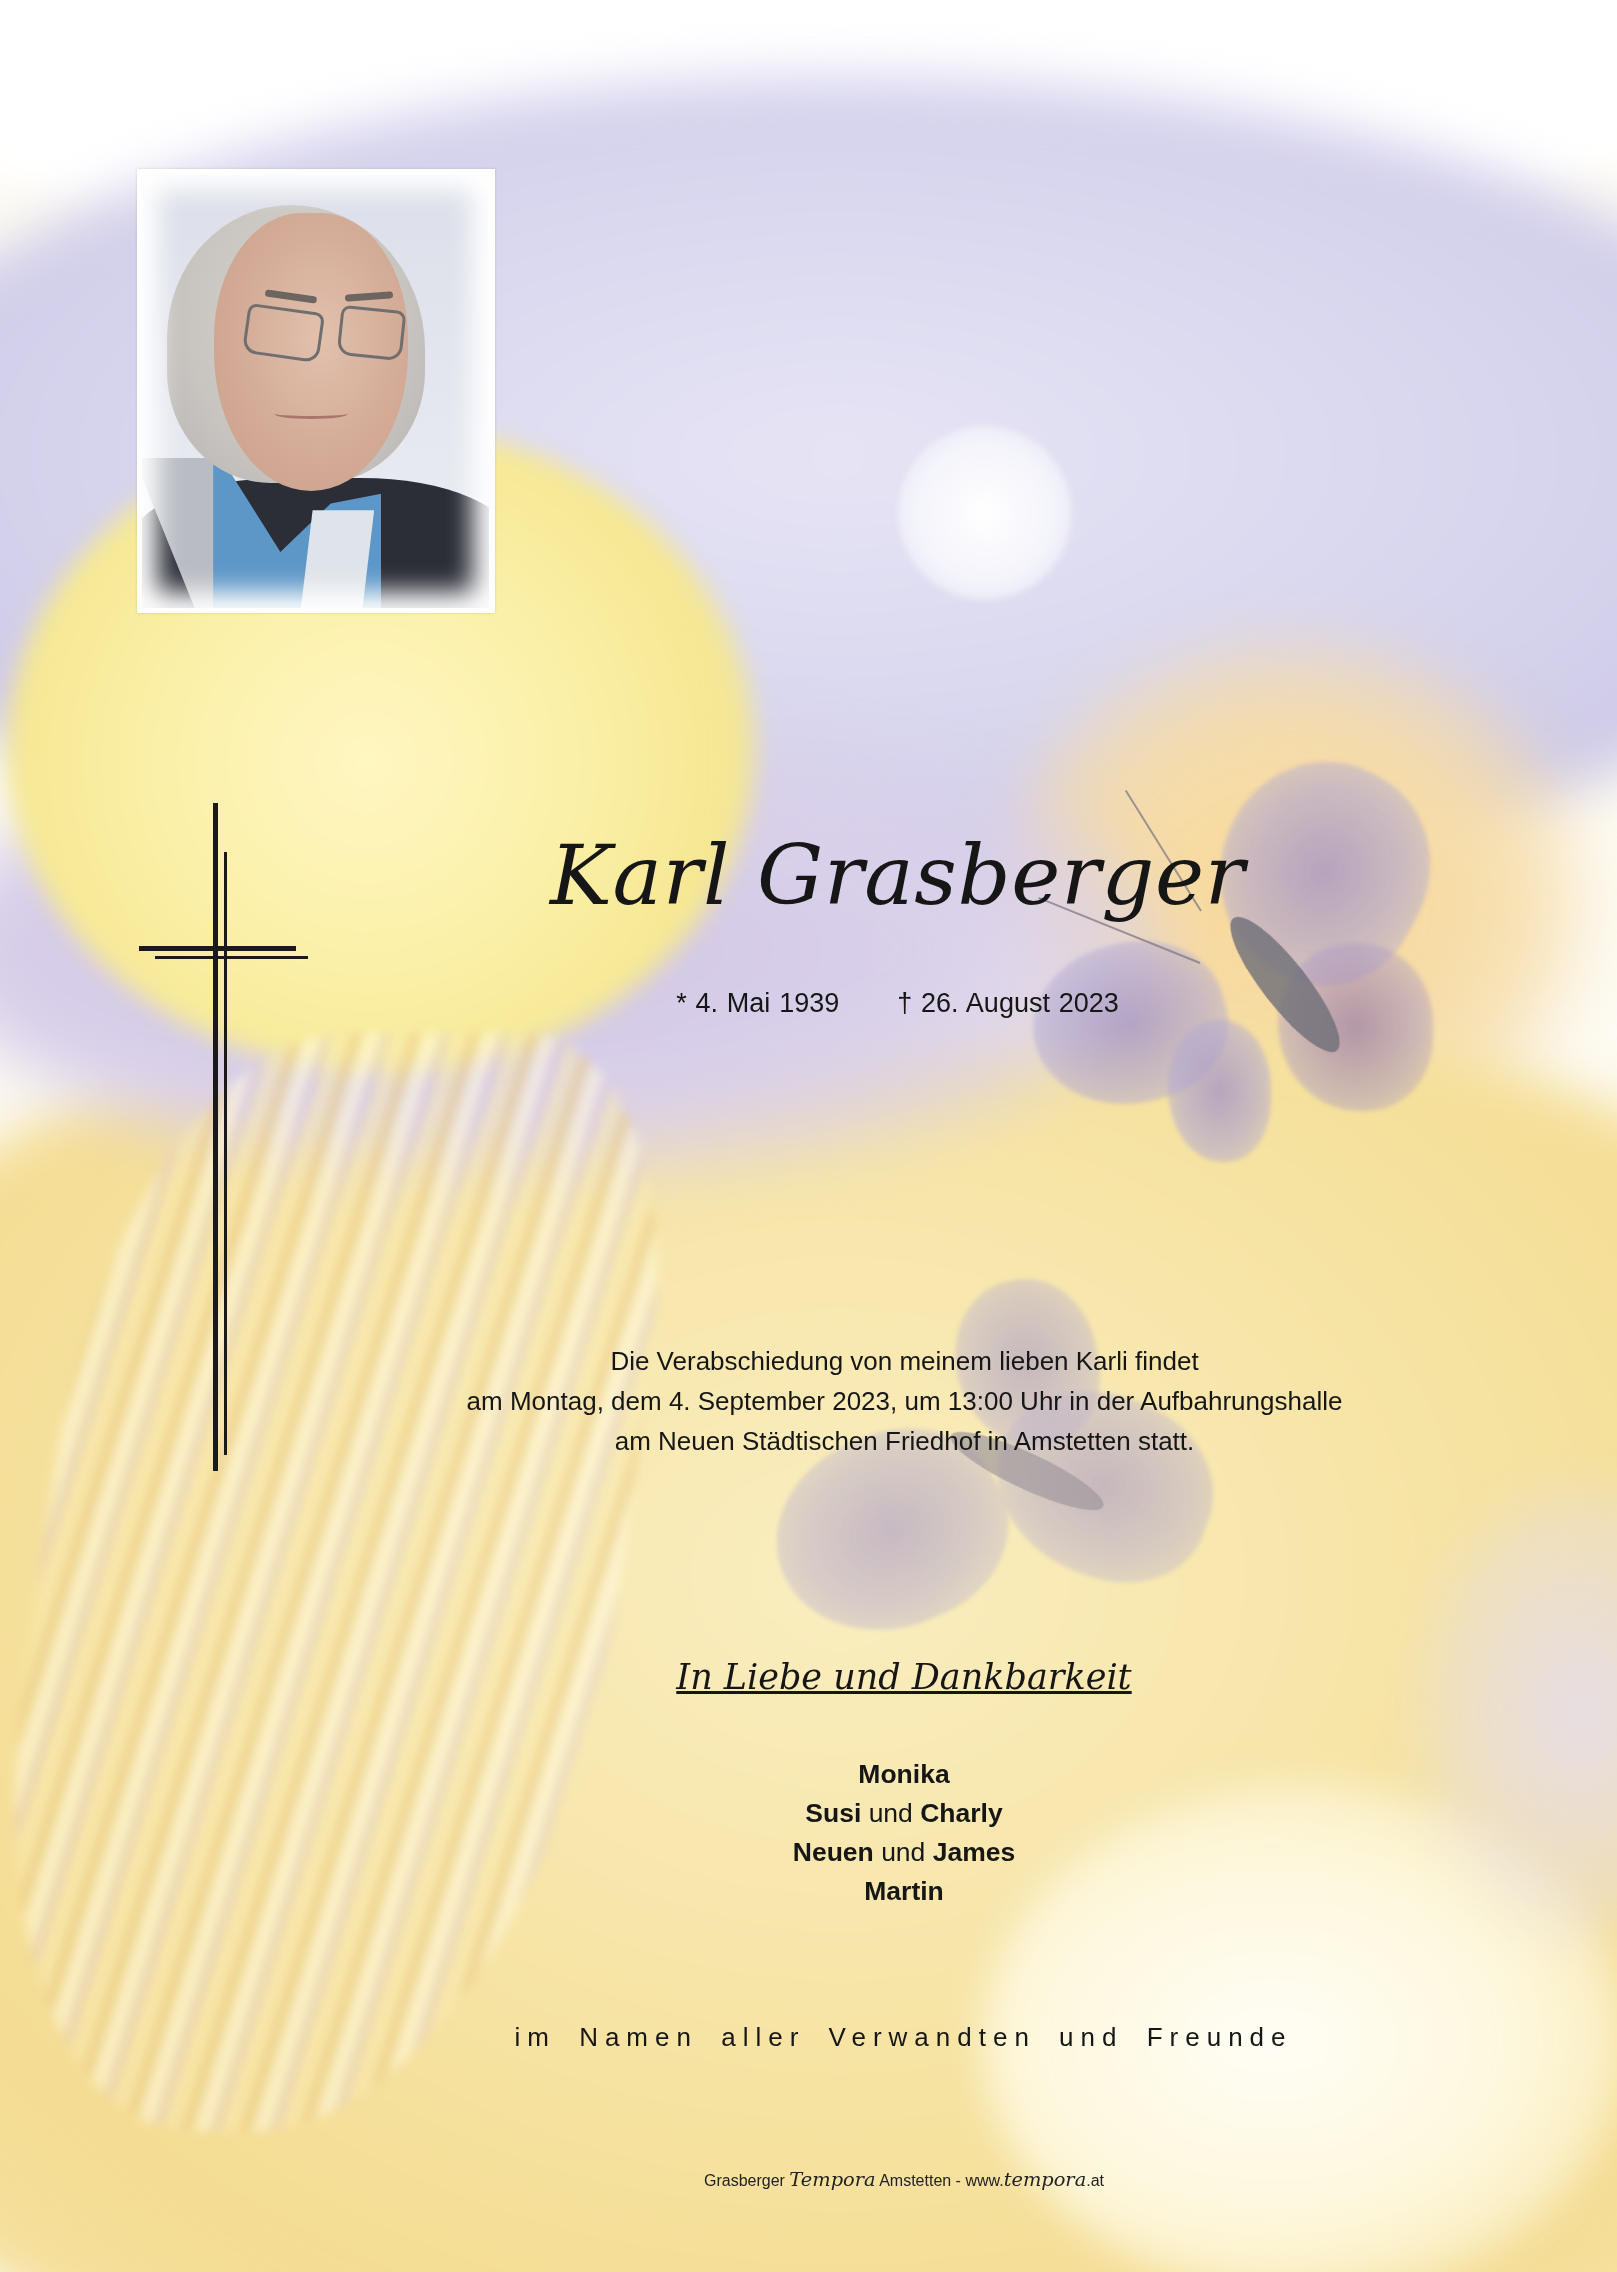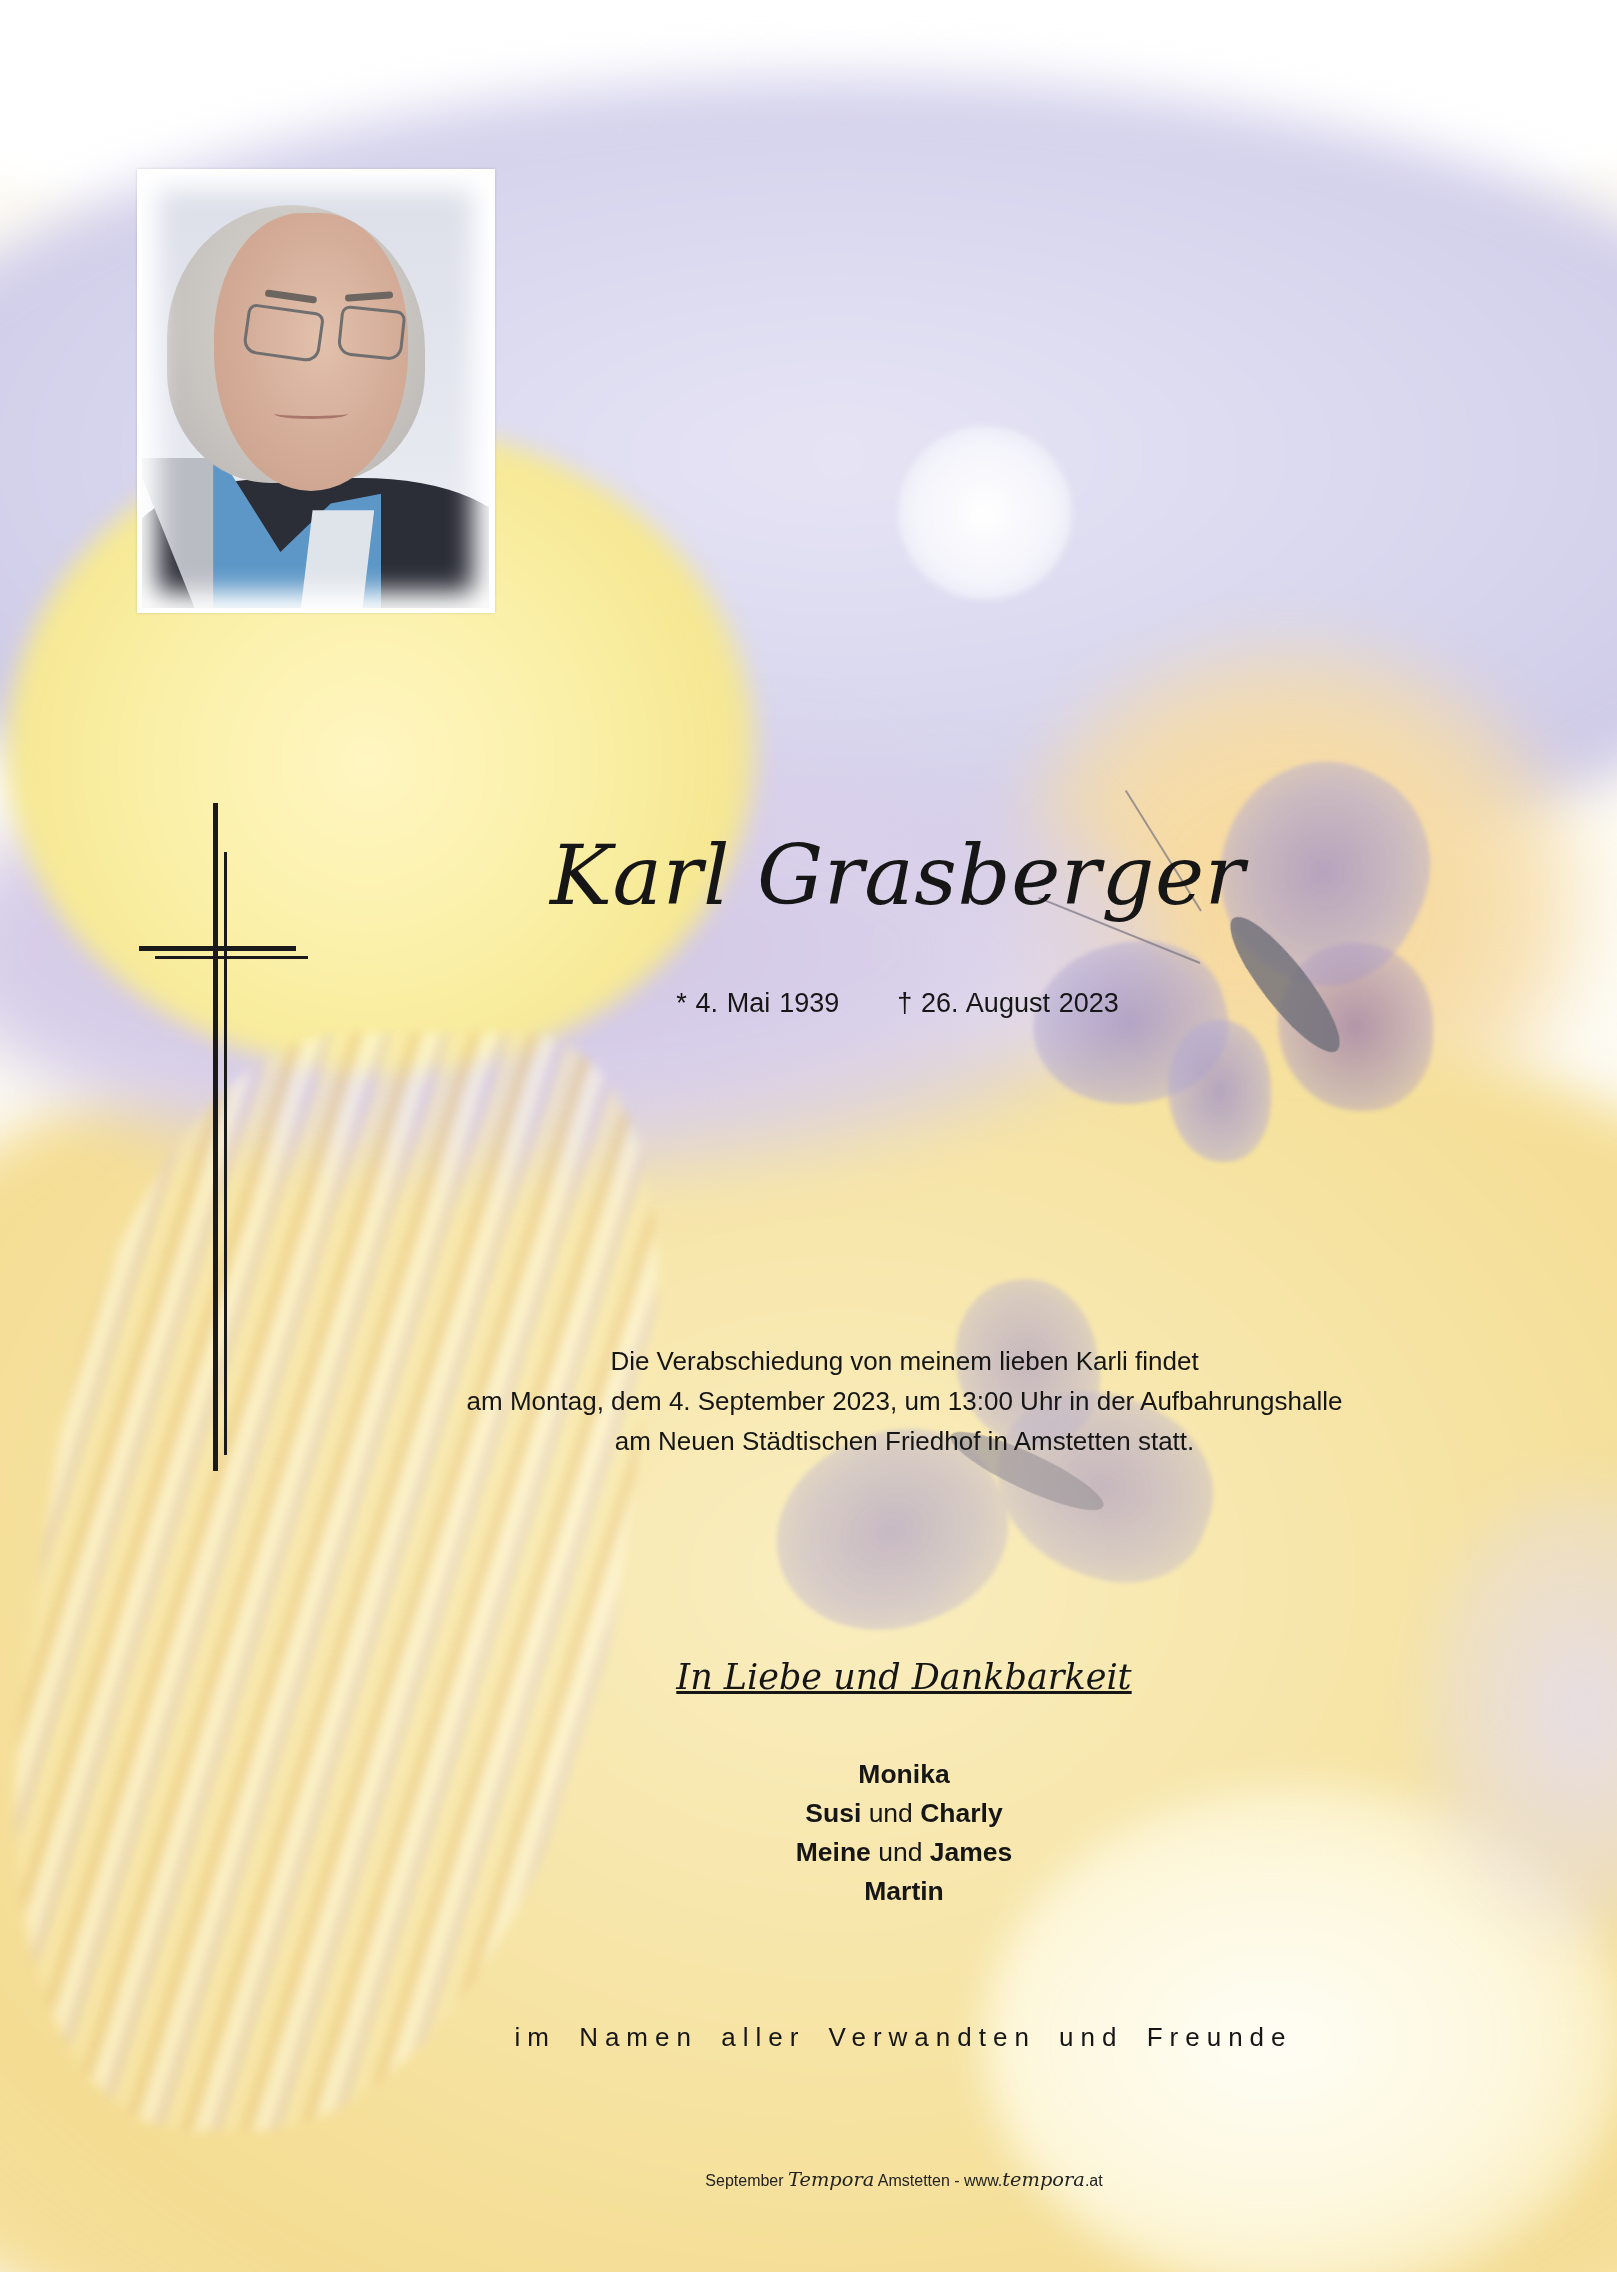--- a/index.html
+++ b/index.html
@@ -131,26 +131,26 @@
     <div>Die Verabschiedung von meinem lieben Karli findet</div>
     <div>am Montag, dem 4. September 2023, um 13:00 Uhr in der Aufbahrungshalle</div>
     <div>am Neuen Städtischen Friedhof in Amstetten statt.</div>
   </div>
 
   <div class="txt script thanks">In Liebe und Dankbarkeit</div>
 
   <div class="txt sans family">
     <div><b>Monika</b></div>
     <div><b>Susi</b> <span class="und">und</span> <b>Charly</b></div>
-    <div><b>Meine</b> <span class="und">und</span> <b>James</b></div>
+    <div><b>Neuen</b> <span class="und">und</span> <b>James</b></div>
     <div><b>Martin</b></div>
   </div>
 
   <div class="txt sans closing">im Namen aller Verwandten und Freunde</div>
 
   <div class="txt sans footer">
-    <span>September</span>
+    <span>Grasberger</span>
     <span class="brand">Tempora</span>
     <span>Amstetten - www.</span><span class="brand">tempora</span><span>.at</span>
   </div>
 
 </div>
 
 
 </body></html>

